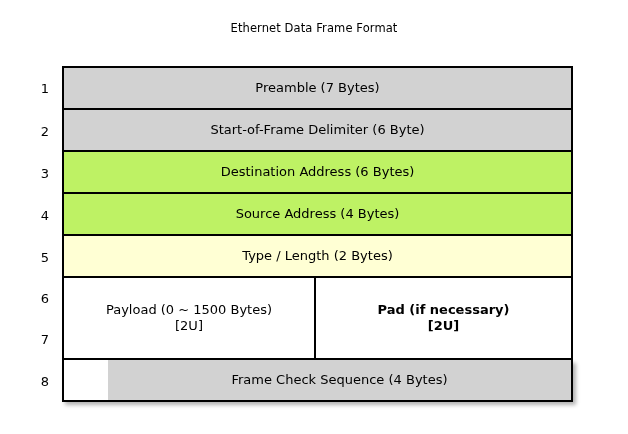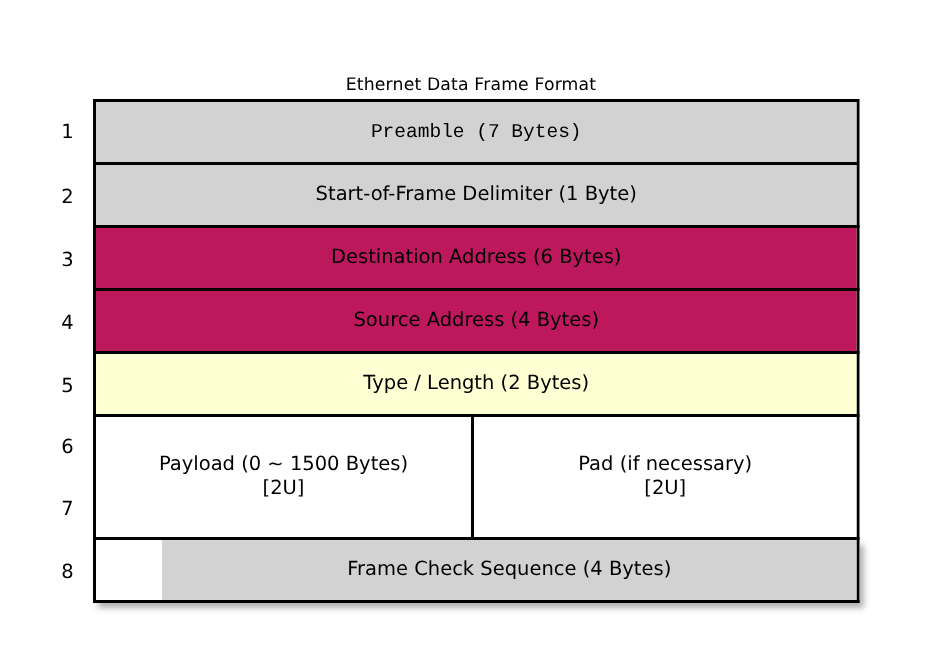--- a/index.html
+++ b/index.html
@@ -14,21 +14,21 @@
     overflow: hidden;
     font-family: "DejaVu Sans", sans-serif;
     color: #000000;
     position: relative;
   }
 
   
   #title-block {
     position: absolute;
     left: 0;
-    top: 50px;
+    top: 22px;
     width: 628px;
     text-align: center;
     line-height: 13px;
   }
   #title-block .title-main {
     display: block;
     font-size: 11.5px;
     letter-spacing: 0.1px;
     color: #000;
   }
@@ -79,21 +79,20 @@
   .row-cells {
     flex: 1 1 auto;
     display: flex;
     border-left: 2px solid #000;
     border-right: 2px solid #000;
     border-bottom: 2px solid #000;
     box-sizing: border-box;
   }
   .frame-row.first .row-cells {
     border-top: 2px solid #000;
-    font-family: Liberation Mono, monospace;
   }
   .frame-row.last .row-cells {
     box-shadow: 3px 3px 4px rgba(0,0,0,0.30);
     padding-left: 44px;
   }
 
   .cell {
     flex: 1 1 auto;
     height: 40px;
     box-sizing: border-box;
@@ -112,27 +111,27 @@
   .cell .cell-sub {
     display: block;
   }
 
   .cell.divider-right {
     border-right: 2px solid #000;
   }
 
   
   .fill-gray   { background: #d2d2d2; }
-  .fill-blue   { background: #be185d; }
+  .fill-blue   { background: #bef264; }
   .fill-yellow { background: #ffffd4; }
   .fill-white  { background: #ffffff; }
 
   
   .cell.w-payload { flex: 0 0 252px; }
-  .cell.w-pad     { flex: 1 1 auto; }
+  .cell.w-pad     { flex: 1 1 auto; font-weight: bold; }
 </style>
 </head>
 <body>
 
 <div id="title-block">
   <span class="title-main">Ethernet Data Frame Format</span>
 </div>
 
 <div id="frame-diagram">
 
@@ -142,21 +141,21 @@
       <div class="cell fill-gray">
         <span>Preamble (7 Bytes)</span>
       </div>
     </div>
   </div>
 
   <div class="frame-row">
     <div class="row-number">2</div>
     <div class="row-cells">
       <div class="cell fill-gray">
-        <span>Start-of-Frame Delimiter (1 Byte)</span>
+        <span>Start-of-Frame Delimiter (6 Byte)</span>
       </div>
     </div>
   </div>
 
   <div class="frame-row">
     <div class="row-number">3</div>
     <div class="row-cells">
       <div class="cell fill-blue">
         <span>Destination Address (6 Bytes)</span>
       </div>

